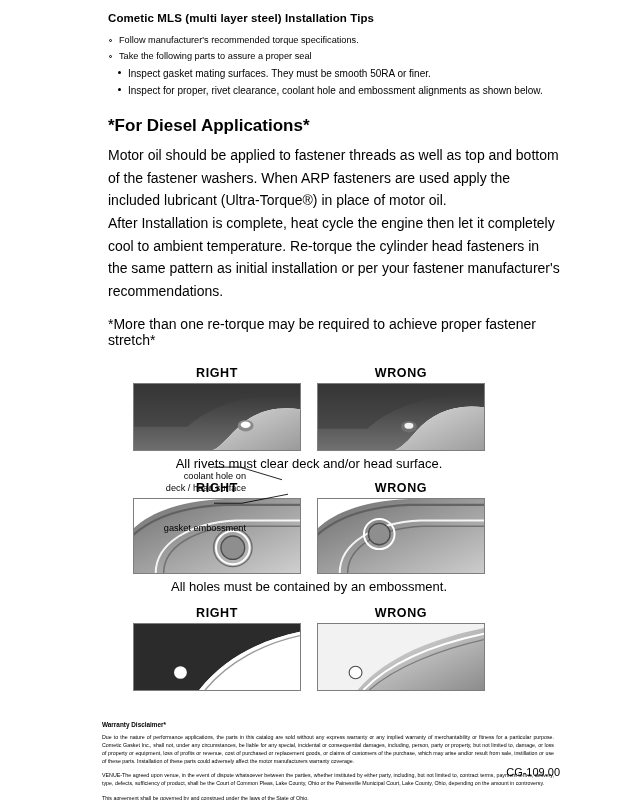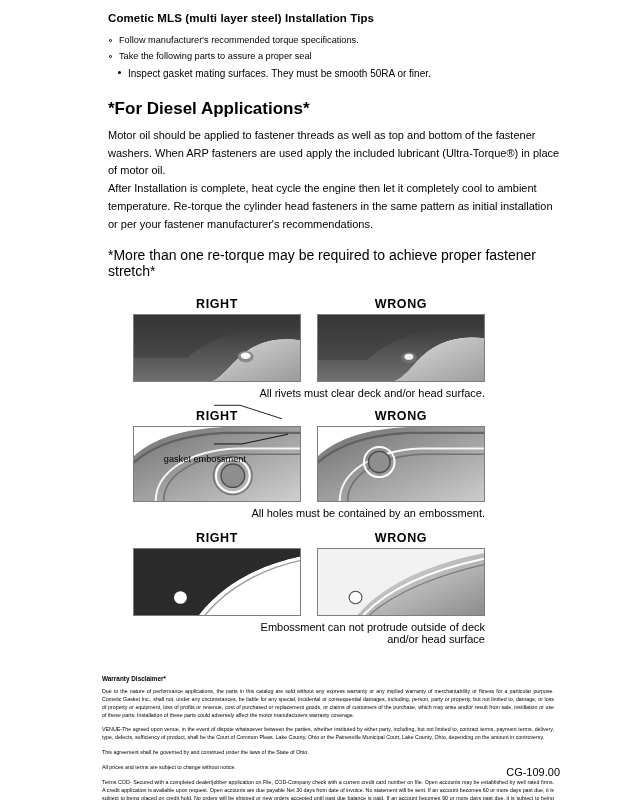--- a/index.html
+++ b/index.html
@@ -71,21 +71,21 @@
     background: #000;
     border-radius: 50%;
   }
   h2.diesel {
     font-size: 17px;
     font-weight: bold;
     margin: 17px 0 8px 72px;
   }
   .para {
     margin: 0 0 0 72px;
-    font-size: 11px;
+    font-size: 14px;
     line-height: 1.62;
     max-width: 452px;
   }
   .para + .para {
     margin-top: 0;
   }
   .note {
     margin: 13px 0 0 72px;
     font-size: 14px;
   }
@@ -121,23 +121,23 @@
   }
   .figbox.tall {
     height: 76px;
   }
   .figbox svg {
     display: block;
     width: 100%;
     height: 100%;
   }
   .figcaption {
-    font-size: 11px;
+    font-size: 13px;
     margin: 5px 0 0 0;
-    text-align: right;
+    text-align: center;
   }
   .caprow {
     display: flex;
     justify-content: center;
   }
   .capinner {
     width: 352px;
   }
 
   .callouts {
@@ -184,20 +184,21 @@
 <div class="page">
 
   <h1 class="title">Cometic MLS (multi layer steel) Installation Tips</h1>
 
   <ul class="bullets">
     <li>Follow manufacturer's recommended torque specifications.</li>
     <li>Take the following parts to assure a proper seal</li>
   </ul>
   <ul class="subbullets" style="margin-left:72px;">
     <li>Inspect gasket mating surfaces.  They must be smooth 50RA or finer.</li>
+    <li>Inspect for proper, rivet clearance, coolant hole and embossment alignments as shown below.</li>
   </ul>
 
   <h2 class="diesel">*For Diesel Applications*</h2>
   <p class="para">Motor oil should be applied to fastener threads as well as top and bottom of the fastener washers.  When ARP fasteners are used apply the included lubricant (Ultra-Torque®) in place of motor oil.</p>
   <p class="para">After Installation is complete, heat cycle the engine then let it completely cool to ambient temperature. Re-torque the cylinder head fasteners in the same pattern as initial installation or per your fastener manufacturer's recommendations.</p>
   <p class="note">*More than one re-torque may be required to achieve proper fastener stretch*</p>
 
   <div class="figs">
 
     <div class="figrow">
@@ -299,20 +300,24 @@
         </div>
       </div>
     </div>
     <div class="caprow">
       <div class="capinner">
         <p class="figcaption">All holes must be contained by an embossment.</p>
       </div>
     </div>
 
     <div class="callouts">
+      <div class="callout-text" style="left:92px; top:104px; width:118px;">
+        <span>coolant hole on</span><br>
+        <span>deck / head surface</span>
+      </div>
       <div class="callout-text" style="left:78px; top:156px; width:132px;">gasket embossment</div>
       <svg style="position:absolute; left:0; top:0; width:100%; height:100%;" viewBox="0 0 546 360" preserveAspectRatio="none">
         <polyline points="178,112 204,112 246,126" fill="none" stroke="#000" stroke-width="0.9"></polyline>
         <polyline points="178,152 206,152 252,142" fill="none" stroke="#000" stroke-width="0.9"></polyline>
       </svg>
     </div>
 
     <div class="figrow" style="margin-top:12px;">
       <div class="figcell">
         <div class="figlabel">RIGHT</div>
@@ -339,28 +344,20 @@
             <rect x="0" y="0" width="168" height="68" fill="#ffffff"></rect>
             <path d="M0,0 L168,0 L168,4 C120,14 70,32 40,68 L0,68 Z" fill="#f2f2f2"></path>
             <path d="M168,4 C120,14 70,32 40,68 L168,68 Z" fill="url(#gG)"></path>
             <path d="M168,10 C122,20 74,38 46,68" fill="none" stroke="#ffffff" stroke-width="2"></path>
             <path d="M168,16 C124,26 78,44 52,68" fill="none" stroke="#7a7a7a" stroke-width="1.2"></path>
             <circle cx="38" cy="50" r="6.5" fill="#ffffff" stroke="#4a4a4a" stroke-width="1.1"></circle>
           </svg>
         </div>
       </div>
     </div>
-    <div class="caprow">
-      <div class="capinner">
-        <p class="figcaption" style="padding-left:12px;">
-          <span>Embossment can not protrude outside of deck</span><br>
-          <span>and/or head surface</span>
-        </p>
-      </div>
-    </div>
 
   </div>
 
   <div class="warranty">
     <h3>Warranty Disclaimer*</h3>
     <p>Due to the nature of performance applications, the parts in this catalog are sold without any express warranty or any implied warranty of merchantability or fitness for a particular purpose.  Cometic Gasket Inc., shall not, under any circumstances, be liable for any special, incidental or consequential damages, including, person, party or property, but not limited to, damage, or loss of property or equipment, loss of profits or revenue, cost of purchased or replacement goods, or claims of customers of the purchase, which may arise and/or result from sale, instillation or use of these parts.  Installation of these parts could adversely affect the motor manufacturers warranty coverage.</p>
     <p>VENUE-The agreed upon venue, in the event of dispute whatsoever between the parties, whether instituted by either party, including, but not limited to, contract terms, payment terms, delivery, type, defects, sufficiency of product, shall be the Court of Common Pleas, Lake County, Ohio or the Painesville Municipal Court, Lake County, Ohio, depending on the amount in controversy.</p>
     <p>This agreement shall be governed by and construed under the laws of the State of Ohio.</p>
     <p>All prices and terms are subject to change without notice.</p>
     <p>Terms COD- Secured with a completed dealer/jobber application on File, COD-Company check with a current credit card number on file.  Open accounts may be established by well rated firms.  A credit application is available upon request.  Open accounts are due payable Net 30 days from date of invoice.  No statement will be sent.  If an account becomes 60 or more days past due, it is subject to being placed on credit hold.  No orders will be shipped or new orders accepted until past due balance is paid.  If an account becomes 90 or more days past due, it is subject to being placed for collections.  All costs of collection are the responsibility of the customer, including attorney fees, court costs, and other expenses of litigation.</p>

